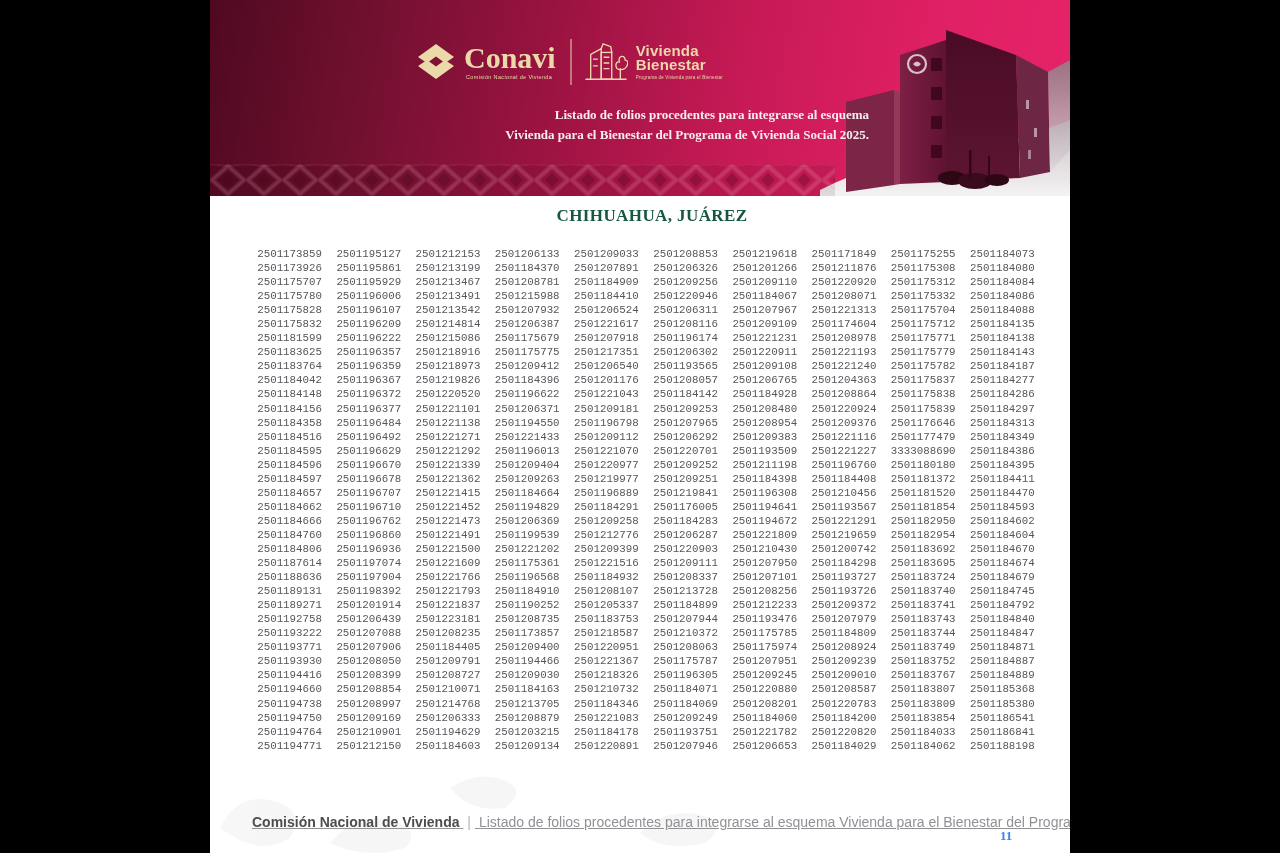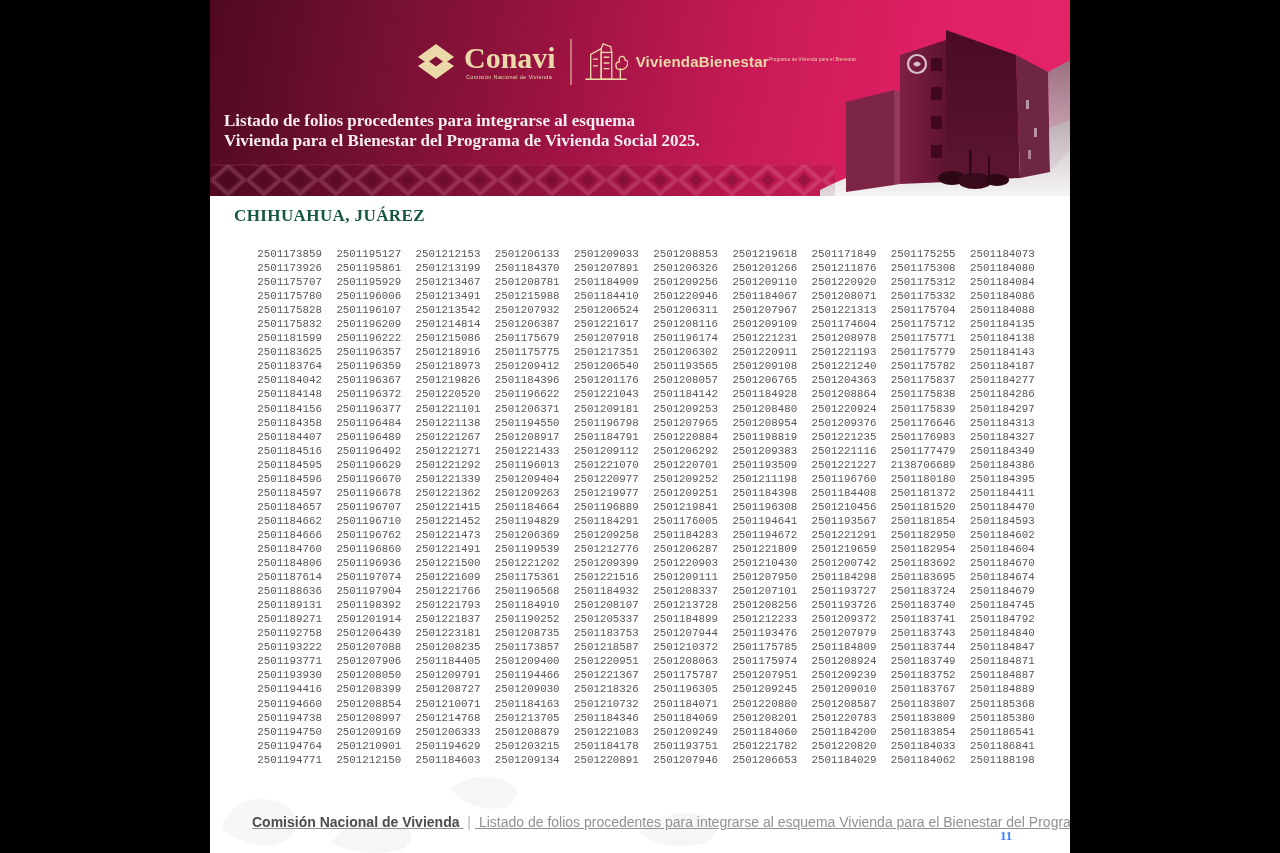--- a/index.html
+++ b/index.html
@@ -20,30 +20,30 @@
 
   .band-svg { position:absolute; left:0; bottom:0; width:625px; height:32px; }
 
   .logos { position:absolute; top:34px; left:205px; height:56px; display:flex; align-items:center; }
   .conavi-icon { width:40px; height:42px; margin-right:9px; }
   .conavi-block { display:flex; flex-direction:column; }
   .conavi-name { font-family:"Liberation Serif", serif; font-weight:bold; font-size:30px; line-height:28px; color:#ecd9a9; }
   .conavi-sub { font-size:5.5px; letter-spacing:.35px; color:#ecd9a9; margin-top:2px; margin-left:2px; }
   .logo-divider { width:2px; height:46px; background:rgba(236,217,169,.5); margin:0 12px 0 14px; }
   .vb-icon { width:44px; height:46px; margin-right:8px; }
-  .vb-block { display:flex; flex-direction:row; }
+  .vb-block { display:flex; flex-direction:column; }
   .vb-name { font-weight:bold; font-size:15px; line-height:14.5px; color:#ecd9a9; letter-spacing:.2px; }
   .vb-sub { font-size:4.5px; color:#ecd9a9; margin-top:2.5px; letter-spacing:.2px; }
 
-  .hdr-title { position:absolute; top:111px; left:14px; width:645px; text-align:left;
-               font-family:"Liberation Serif", serif; font-weight:bold; font-size:17px;
+  .hdr-title { position:absolute; top:105px; left:14px; width:645px; text-align:right;
+               font-family:"Liberation Serif", serif; font-weight:bold; font-size:13px;
                line-height:19.5px; color:#f7edf0; }
 
   
-  .region-heading { position:absolute; top:206px; left:0; width:860px; 
+  .region-heading { position:absolute; top:206px; left:0; width:860px; text-align:center;
                     font-family:"Liberation Serif", serif; font-weight:bold; font-size:17px;
                     letter-spacing:.4px; color:#17573f;padding-left:24px; }
 
   .folios { position:absolute; top:247px; left:40px; width:792px;font-family:Liberation Mono, monospace; }
   .folio-row { display:grid; grid-template-columns:repeat(10,1fr); height:14.05px; }
   .folio-cell { font-size:10.8px; line-height:14px; color:#55565a; text-align:center; white-space:nowrap; }
 
   
   .pg-footer { position:absolute; top:812px; left:0; width:860px; height:28px; }
   .f-text { position:absolute; left:42px; top:2px; font-size:14px; color:#8f9194; white-space:nowrap;text-decoration:underline; }
@@ -317,53 +317,41 @@
         <span class="folio-cell">2501221138</span>
         <span class="folio-cell">2501194550</span>
         <span class="folio-cell">2501196798</span>
         <span class="folio-cell">2501207965</span>
         <span class="folio-cell">2501208954</span>
         <span class="folio-cell">2501209376</span>
         <span class="folio-cell">2501176646</span>
         <span class="folio-cell">2501184313</span>
       </div>
       <div class="folio-row">
-        <span class="folio-cell">2501184407</span>
-        <span class="folio-cell">2501196489</span>
-        <span class="folio-cell">2501221267</span>
-        <span class="folio-cell">2501208917</span>
-        <span class="folio-cell">2501184791</span>
-        <span class="folio-cell">2501220884</span>
-        <span class="folio-cell">2501198819</span>
-        <span class="folio-cell">2501221235</span>
-        <span class="folio-cell">2501176983</span>
-        <span class="folio-cell">2501184327</span>
-      </div>
-      <div class="folio-row">
         <span class="folio-cell">2501184516</span>
         <span class="folio-cell">2501196492</span>
         <span class="folio-cell">2501221271</span>
         <span class="folio-cell">2501221433</span>
         <span class="folio-cell">2501209112</span>
         <span class="folio-cell">2501206292</span>
         <span class="folio-cell">2501209383</span>
         <span class="folio-cell">2501221116</span>
         <span class="folio-cell">2501177479</span>
         <span class="folio-cell">2501184349</span>
       </div>
       <div class="folio-row">
         <span class="folio-cell">2501184595</span>
         <span class="folio-cell">2501196629</span>
         <span class="folio-cell">2501221292</span>
         <span class="folio-cell">2501196013</span>
         <span class="folio-cell">2501221070</span>
         <span class="folio-cell">2501220701</span>
         <span class="folio-cell">2501193509</span>
         <span class="folio-cell">2501221227</span>
-        <span class="folio-cell">2138706689</span>
+        <span class="folio-cell">3333088690</span>
         <span class="folio-cell">2501184386</span>
       </div>
       <div class="folio-row">
         <span class="folio-cell">2501184596</span>
         <span class="folio-cell">2501196670</span>
         <span class="folio-cell">2501221339</span>
         <span class="folio-cell">2501209404</span>
         <span class="folio-cell">2501220977</span>
         <span class="folio-cell">2501209252</span>
         <span class="folio-cell">2501211198</span>

